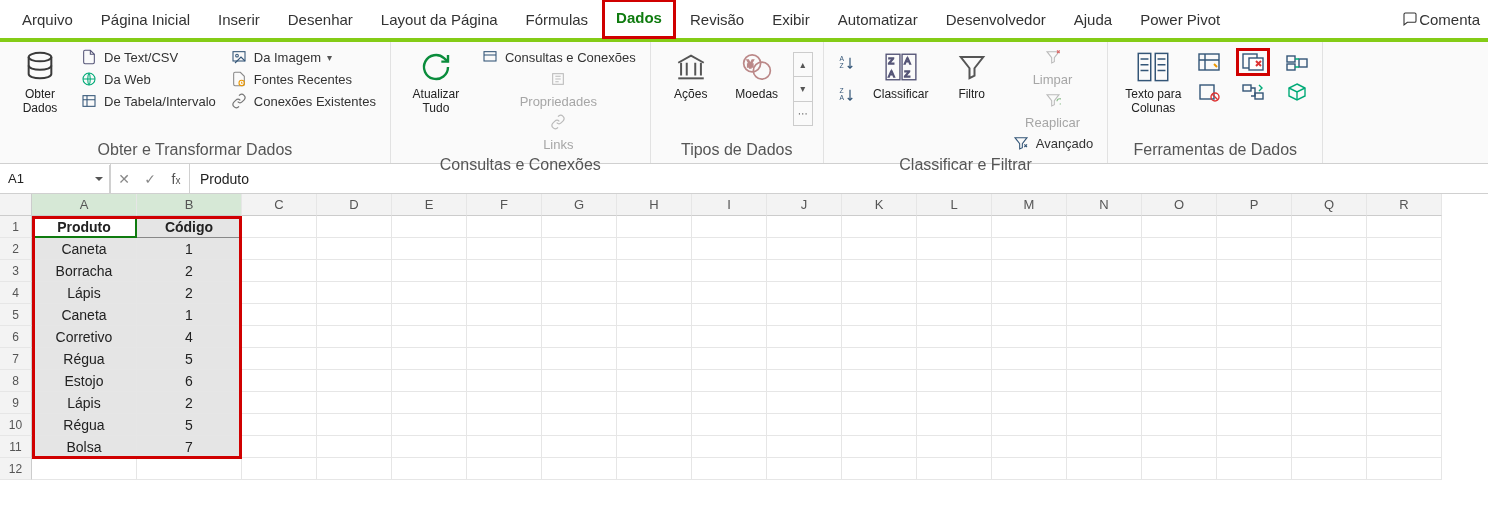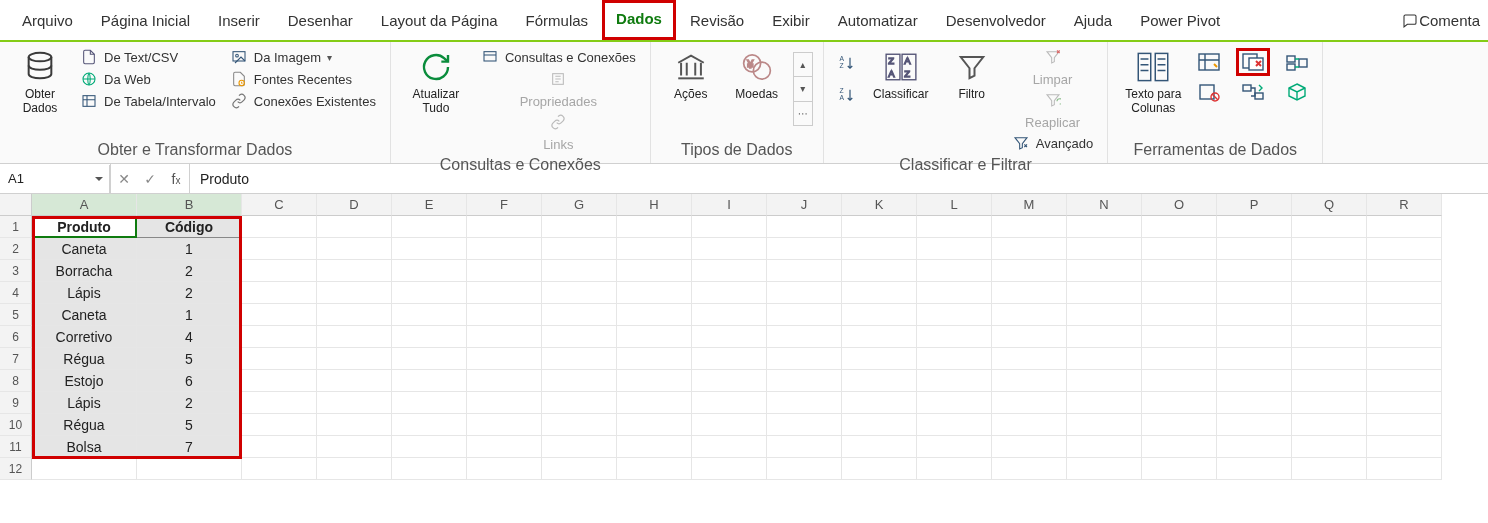--- a/index.html
+++ b/index.html
@@ -1,24 +1,24 @@
 <!DOCTYPE html>
 <html><head>
 <meta charset="utf-8">
 <style>
   * { box-sizing: border-box; margin: 0; padding: 0; }
   body { font-family: "Segoe UI", Arial, sans-serif; font-size: 13px; background: #fff; color: #222; overflow: hidden; width: 1488px; }
   
   
-  .tabs { display: flex; align-items: center; height: 42px; padding: 0 8px; border-bottom: 2px solid #84cc16; gap: 0; }
+  .tabs { display: flex; align-items: center; height: 42px; padding: 0 8px; border-bottom: 4px solid #84cc16; gap: 0; }
   .tab { padding: 10px 14px; font-size: 15px; color: #333; cursor: pointer; white-space: nowrap; }
   .tab.active { border-bottom: 3px solid #0f7b0f; color: #0f7b0f; font-weight: 600; }
   .tab.highlight { outline: 3px solid #d00000; outline-offset: -3px; }
   .tab-spacer { flex: 1; }
-  .tab.right { display: flex; align-items: flex-end; gap: 0; padding-right: 0; }
+  .tab.right { display: flex; align-items: flex-start; gap: 0; padding-right: 0; }
   
   
   .ribbon { display: flex; height: 122px; border-bottom: 1px solid #d0d0d0; background: #fafafa; }
   .group { display: flex; flex-direction: column; justify-content: space-between; padding: 4px 10px 4px 10px; border-right: 1px solid #e2e2e2; }
   .group-body { display: flex; align-items: flex-start; gap: 6px; flex: 1; }
   .group-label { text-align: center; font-size: 16px; color: #555; padding-top: 2px; white-space: nowrap; }
   
   .big-btn { display: flex; flex-direction: column; align-items: center; justify-content: center; width: 60px; text-align: center; gap: 4px; font-size: 12px; line-height: 1.15; cursor: pointer; padding: 4px 0; }
   .big-btn .icon-box { width: 34px; height: 34px; display: flex; align-items: center; justify-content: center; }
   .big-btn.wide { width: 70px; }

